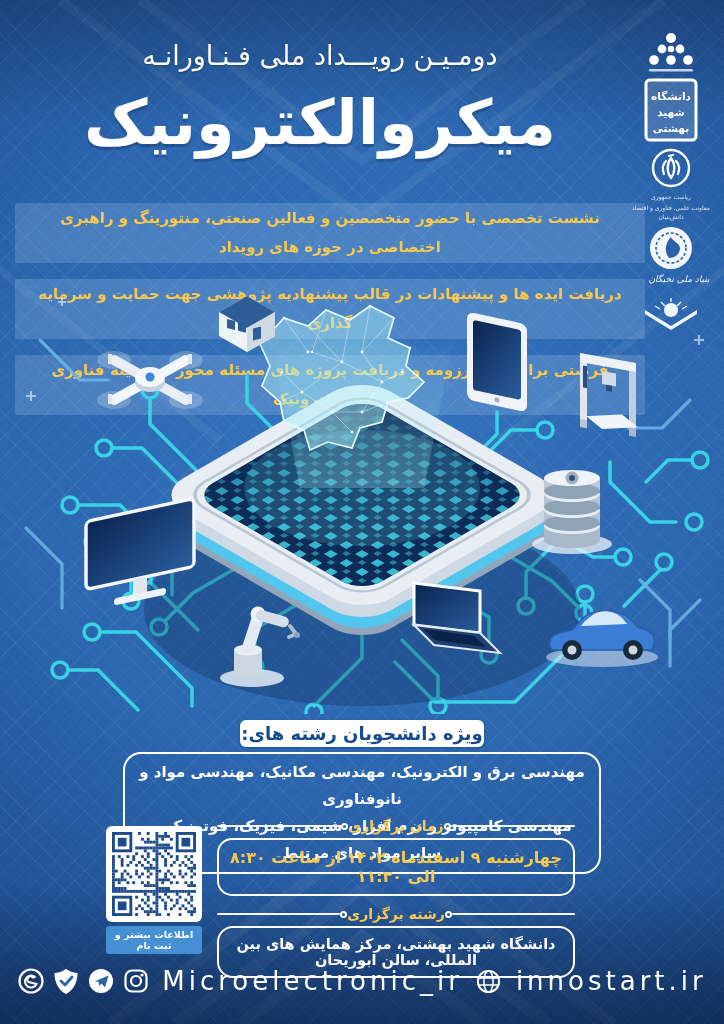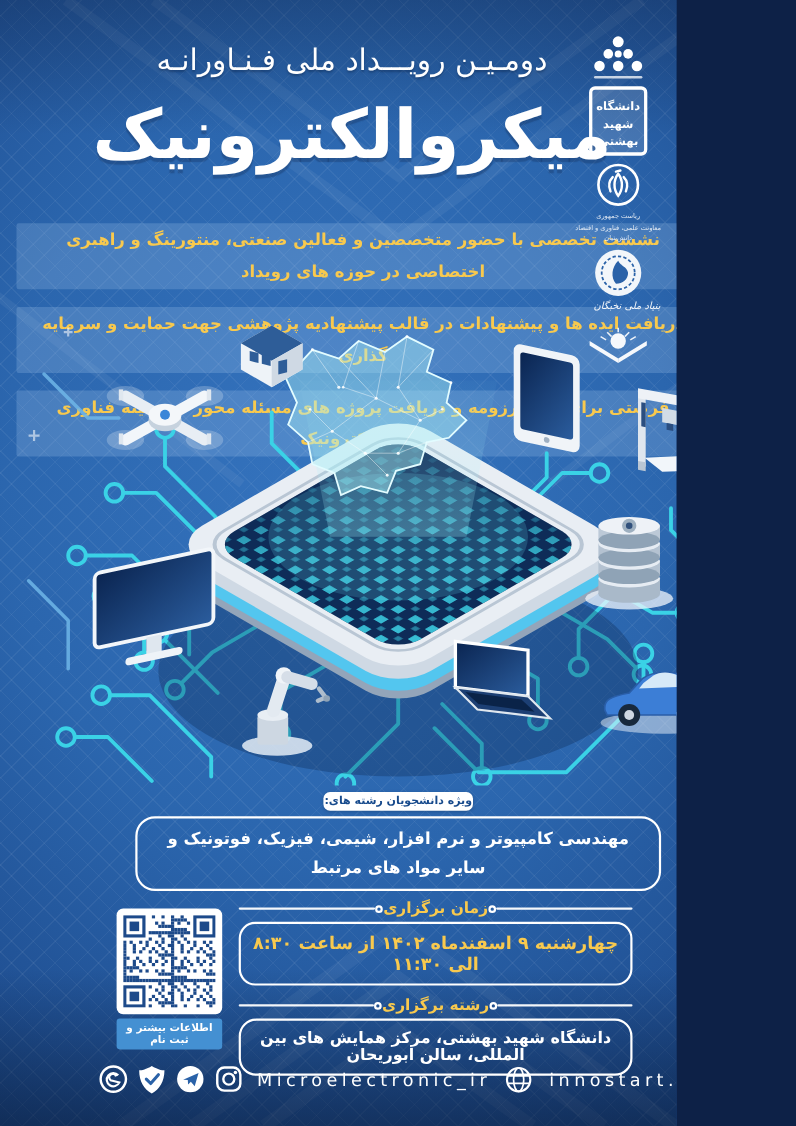--- a/index.html
+++ b/index.html
@@ -1,18 +1,18 @@
 <!DOCTYPE html>
 <html lang="fa"><head>
 <meta charset="utf-8">
 <style>
   html,body{margin:0;padding:0;background:#0d2147;}
   *{box-sizing:border-box;}
   .poster{
-    position:relative;width:615px;height:1024px;overflow:hidden;
+    position:relative;width:724px;height:1024px;overflow:hidden;
     font-family:"DejaVu Sans",sans-serif;
     background:
       radial-gradient(ellipse 130% 90% at 50% 42%, #3574bf 0%, #2b66ae 38%, #205093 65%, #163e77 85%, #112f60 100%);
   }
   
   .poster::before{
     content:"";position:absolute;inset:0;z-index:1;pointer-events:none;
     background:
       repeating-linear-gradient(45deg, rgba(255,255,255,0.05) 0 1px, transparent 1px 14px),
       repeating-linear-gradient(-45deg, rgba(255,255,255,0.05) 0 1px, transparent 1px 14px);
@@ -46,21 +46,21 @@
 
   
   .logos{position:absolute;top:30px;right:10px;width:86px;display:flex;flex-direction:column;align-items:center;gap:4px;}
   .logo{display:flex;flex-direction:column;align-items:center;gap:2px;}
   .logo .cap{color:#fff;font-size:6px;opacity:.85;direction:rtl;text-align:center;line-height:1.5;}
   .logo .cap.script{font-size:9px;font-style:italic;opacity:.95;margin-left:16px;}
 
   
   .students{position:absolute;top:720px;left:0;width:724px;display:flex;flex-direction:column;align-items:center;}
   .students .pill{
-    background:#ffffff;color:#174a8c;font-size:10px;font-weight:700;
+    background:#ffffff;color:#174a8c;font-size:18px;font-weight:700;
     padding:3px 1px;border-radius:6px;direction:rtl;margin-bottom:5px;
     box-shadow:0 1px 3px rgba(10,30,60,.3);
   }
   .students .box{
     width:478px;border:2.5px solid #ffffff;border-radius:18px;
     padding:5px 14px;text-align:center;direction:rtl;
   }
   .students .box div{color:#ffffff;font-size:15px;font-weight:700;line-height:27px;}
 
   
@@ -85,21 +85,21 @@
     text-align:center;border-radius:3px;padding:3px 2px;direction:rtl;
   }
 
   
   .footer{
     position:absolute;top:958px;left:0;width:724px;height:46px;
     display:flex;align-items:center;justify-content:center;gap:12px;color:#fff;
   }
   .footer .icons{display:flex;align-items:center;gap:7px;}
   .footer .handle,.footer .site{
-    font-size:16px;letter-spacing:4px;color:#ffffff;font-weight:400;white-space:nowrap;
+    font-size:26px;letter-spacing:4px;color:#ffffff;font-weight:400;white-space:nowrap;
   }
   .footer .site{margin-left:2px;}
 </style>
 </head>
 <body>
 
 <div class="poster">
 
   <svg class="deco-svg" width="724" height="1024" viewBox="0 0 724 1024">
     <g stroke="rgba(255,255,255,0.055)" fill="none">
@@ -461,20 +461,21 @@
       <g fill="none" stroke="rgba(255,255,255,0.55)" stroke-width="2">
         <path d="M26,116 h10 M31,111 v10"></path>
         <path d="M694,60 h10 M699,55 v10"></path>
         <path d="M58,22 h8 M62,18 v8"></path>
       </g>
     </svg>
 
     <div class="students">
       <div class="pill">ویژه دانشجویان رشته های:</div>
       <div class="box">
+        <div>مهندسی برق و الکترونیک، مهندسی مکانیک، مهندسی مواد و نانوفناوری</div>
         <div>مهندسی کامپیوتر و نرم افزار، شیمی، فیزیک، فوتونیک و سایر مواد های مرتبط</div>
       </div>
     </div>
 
     <div class="info-col">
       <div class="info-label">
         <span class="ln"></span>
           <span class="dot"></span>
         <span class="txt">زمان برگزاری</span>
         <span class="dot"></span>

